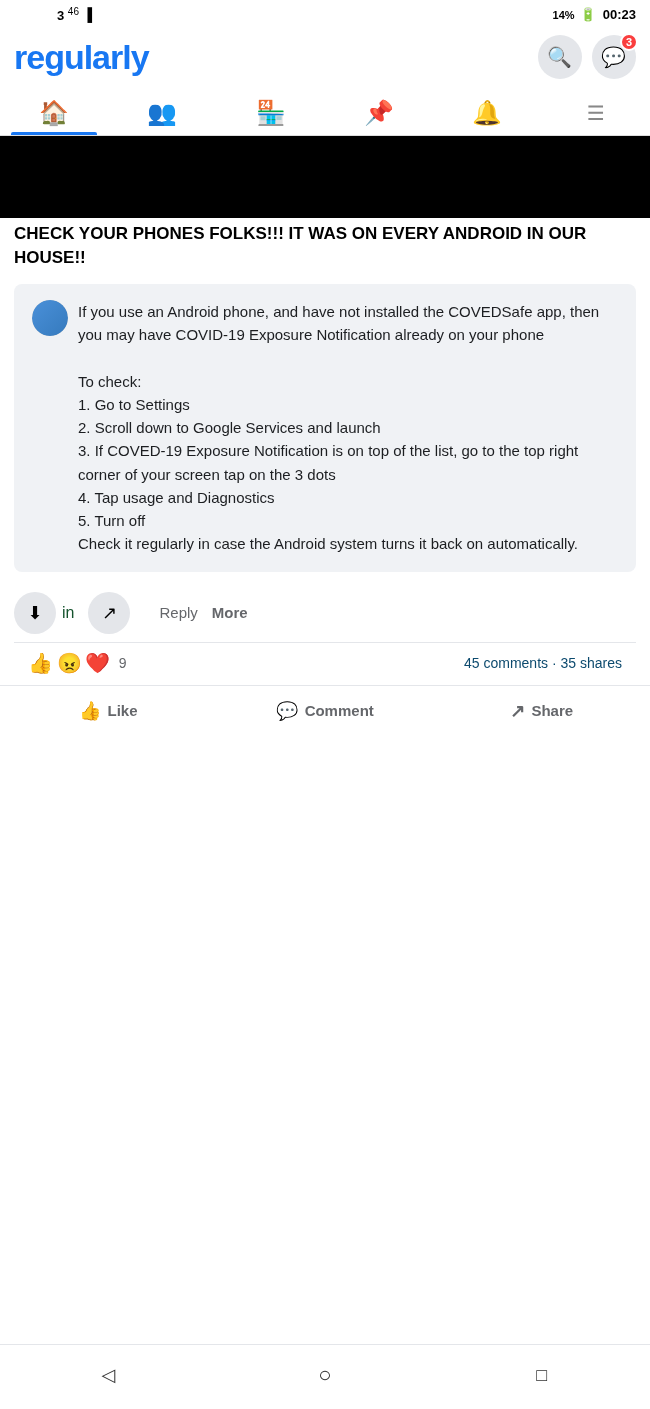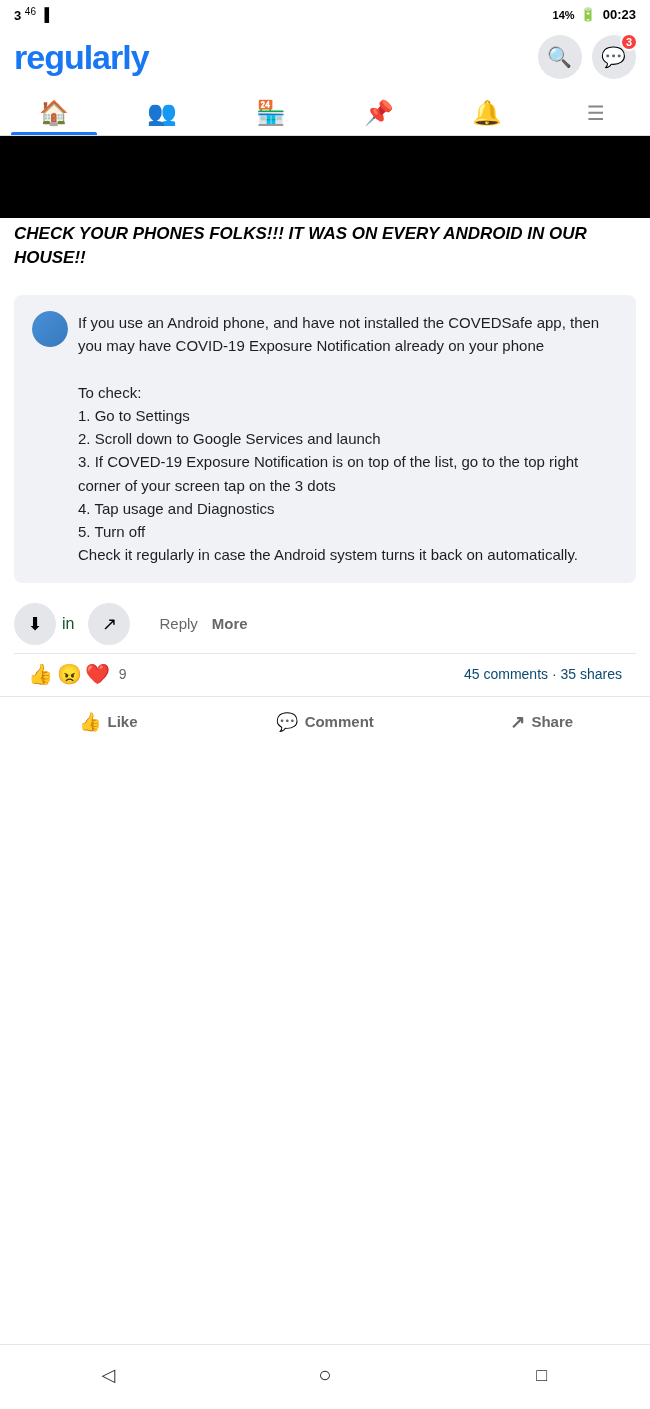--- a/index.html
+++ b/index.html
@@ -15,21 +15,21 @@
     
     .status-bar {
       display: flex;
       justify-content: space-between;
       align-items: center;
       padding: 6px 14px 4px 14px;
       background: #fff;
       font-size: 13px;
       font-weight: 600;
     }
-    .status-left { display: flex; align-items: center; gap: 4px; }
+    .status-left { display: flex; align-items: center; gap: 4px; margin-left: 43px; }
     .status-right { display: flex; align-items: center; gap: 6px; }
 
     
     .header {
       display: flex;
       align-items: center;
       justify-content: space-between;
       padding: 8px 14px 10px 14px;
       background: #fff;
     }
@@ -119,26 +119,25 @@
       gap: 5px;
     }
 
     
     .post-text {
       padding: 4px 14px 10px 14px;
       font-size: 17px;
       font-weight: 600;
       line-height: 1.4;
       color: #000;
-      font-style: italic;
     }
 
     
     .quote-box {
-      margin: 15px 14px 14px 14px;
+      margin: 4px 14px 14px 14px;
       background: #f0f2f5;
       border-radius: 8px;
       padding: 16px 18px;
       display: flex;
       gap: 10px;
     }
     .avatar-small {
       width: 36px;
       height: 36px;
       border-radius: 50%;

